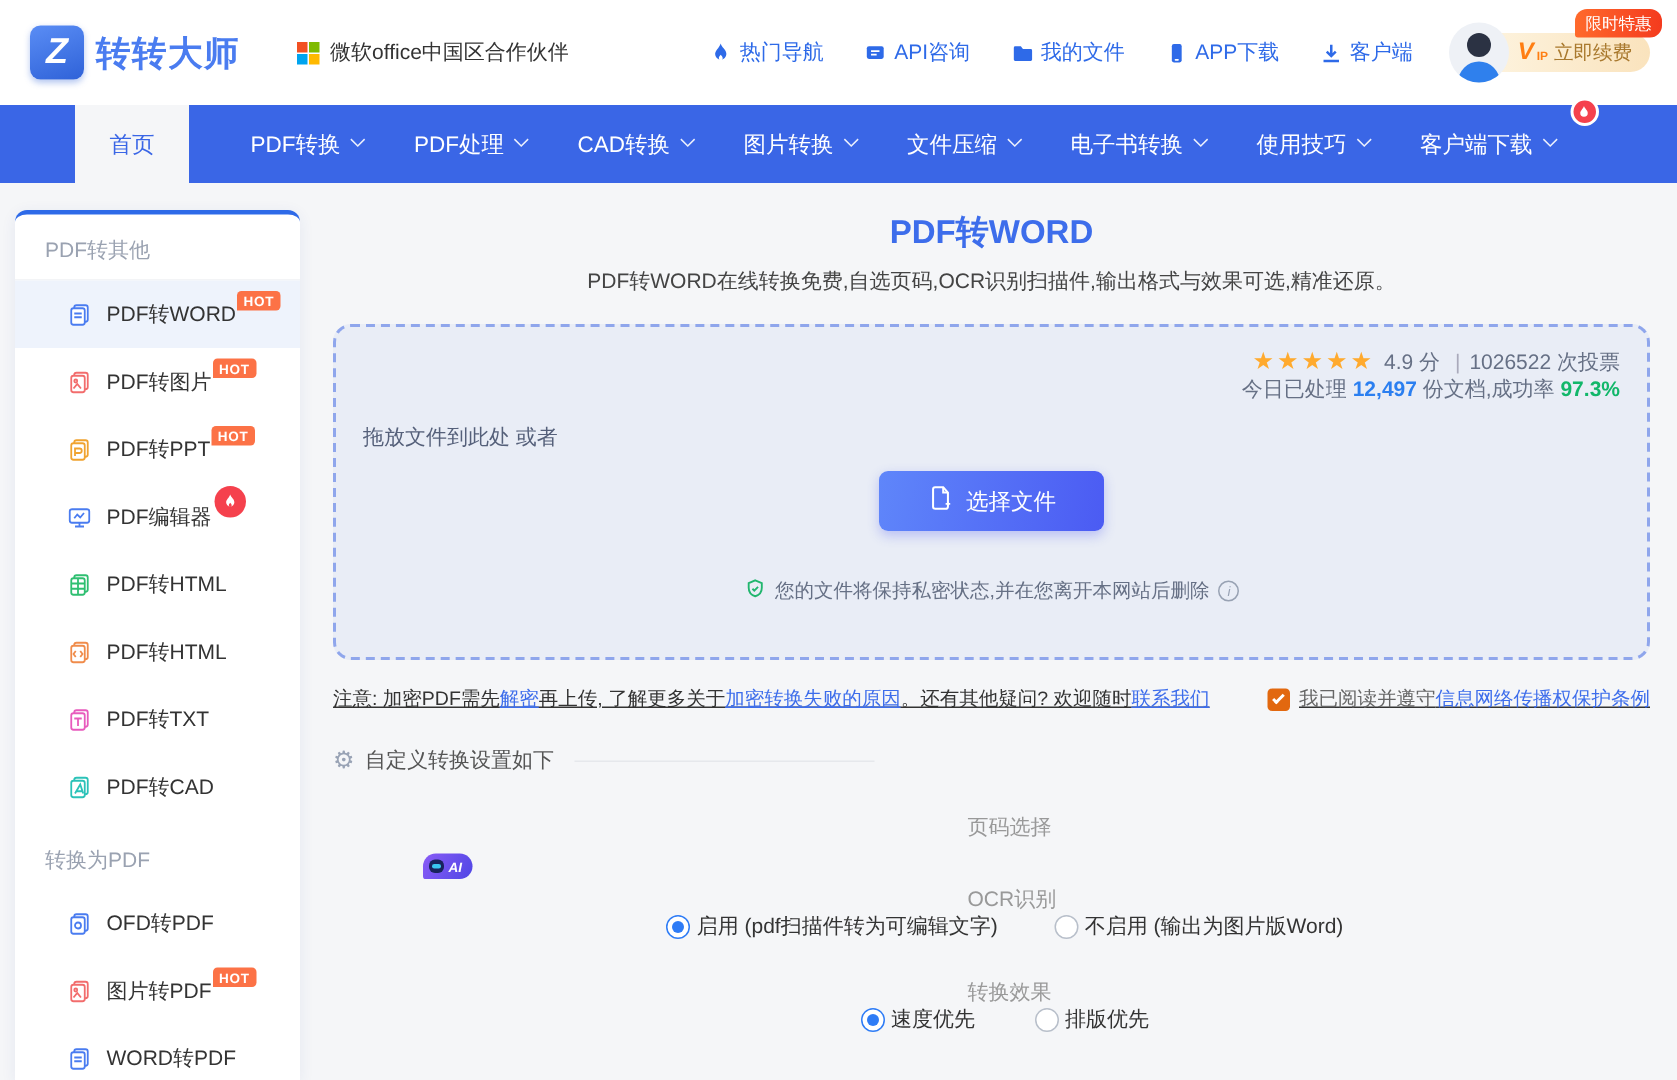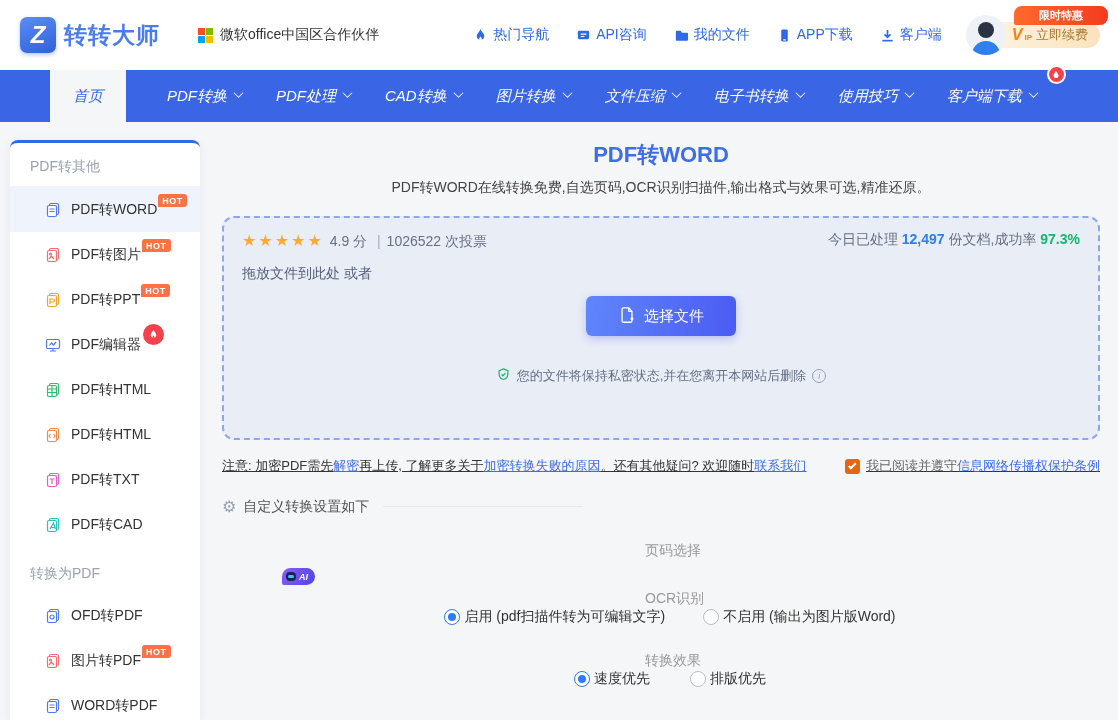--- a/index.html
+++ b/index.html
@@ -21,24 +21,24 @@
   .top-link { display:flex; align-items:center; gap:5px; color:#2e6ae8; font-size:14px; text-decoration:none; cursor:pointer; }
   .top-link svg { display:block; }
   .user { display:flex; align-items:center; margin-left:24px; position:relative; }
   .avatar { width:40px; height:40px; border-radius:50%; background:#eef1f6; position:relative; overflow:hidden; z-index:2; cursor:pointer; }
   .avatar .head { position:absolute; width:16px; height:16px; border-radius:50%; background:#2b3243; left:12px; top:7px; }
   .avatar .bodyp { position:absolute; width:28px; height:16px; border-radius:14px 14px 0 0; background:#2f80ed; left:6px; bottom:-2px; }
   .vip-pill { margin-left:-14px; background:linear-gradient(90deg,#fdf3de,#fae3bd); border-radius:0 14px 14px 0; padding:4px 12px 4px 20px; display:flex; align-items:center; gap:4px; cursor:pointer; }
   .vip-v { color:#ff7e12; font-weight:bold; font-style:italic; font-size:16px; }
   .vip-ip { color:#ff7e12; font-weight:bold; font-size:8px; margin-left:-2px; margin-top:4px; }
   .vip-txt { color:#a9792e; font-size:13px; }
-  .promo { position:absolute; top:-9px; right:-8px; background:linear-gradient(90deg,#ff6a2c,#f43b1e); color:#fff; font-size:11px; padding:2px 25px; border-radius:8px 8px 8px 2px; white-space:nowrap; z-index:3;font-weight:bold; }
+  .promo { position:absolute; top:-9px; right:-8px; background:linear-gradient(90deg,#ff6a2c,#f43b1e); color:#fff; font-size:11px; padding:2px 7px; border-radius:8px 8px 8px 2px; white-space:nowrap; z-index:3; }
 
   
-  .nav { height:52px; background:#3a66e6; display:flex; align-items:stretch; flex-shrink:0;font-style:italic; }
+  .nav { height:52px; background:#3a66e6; display:flex; align-items:stretch; flex-shrink:0; }
   .nav-item { display:flex; align-items:center; padding:0 17px; color:#fff; font-size:15px; cursor:pointer; position:relative; white-space:nowrap; }
   .nav-item.home { background:#f5f6f8; color:#3a66e6; width:76px; justify-content:center; margin-left:50px; margin-right:24px; }
   .chev { width:7px; height:7px; border-right:1.6px solid rgba(255,255,255,.9); border-bottom:1.6px solid rgba(255,255,255,.9); transform:rotate(45deg) translate(-1px,-1px); margin-left:8px; margin-top:-3px; }
   .nav-flame { position:absolute; top:-5px; right:-12px; width:19px; height:19px; border-radius:50%; background:#f5414d; border:2px solid #fff; display:flex; align-items:center; justify-content:center; }
 
   
   .bd { display:flex; flex:1; overflow:hidden; }
   .sidebar { width:190px; margin:18px 0 0 10px; background:#fff; border-top:3px solid #2e6ae8; border-radius:8px 8px 0 0; box-shadow:0 2px 10px rgba(40,70,150,.08); flex-shrink:0; overflow:hidden; }
   .sb-sec { padding:15px 0 10px 20px; color:#9aa2b1; font-size:14px; border-bottom:1px solid #f3f4f6; }
   .sb-sec.second { border-bottom:none; padding-top:18px; }
@@ -48,21 +48,21 @@
   .c-blue{color:#4a7cf0}.c-red{color:#f26d6d}.c-org{color:#f0a32f}.c-green{color:#2fbf71}
   .c-html{color:#f08c4b}.c-pink{color:#e85bbd}.c-teal{color:#2bc2b8}
   .hot { background:#fc7246; color:#fff; font-size:9px; font-weight:bold; padding:1.5px 4px; border-radius:3px 3px 3px 0; transform:translateY(-9px); margin-left:1px; letter-spacing:.5px; }
   .sb-flame { width:21px; height:21px; border-radius:50%; background:#f5414d; display:flex; align-items:center; justify-content:center; transform:translateY(-10px); margin-left:2px; }
 
   
   .main { flex:1; padding:12px 18px 0 22px; overflow:hidden; }
   .pg-title { text-align:center; color:#3d6deb; font-size:22px; font-weight:bold; margin-top:6px; }
   .pg-sub { text-align:center; color:#444; font-size:14px; margin-top:9px; }
   .panel { margin-top:19px; background:#e9edf6; border:2px dashed #8fa6ec; border-radius:12px; padding:13px 18px; height:224px; }
-  .p-top { display:flex; justify-content:space-between; align-items:flex-start; font-size:14px; color:#667085; }
+  .p-top { display:flex; justify-content:space-between; align-items:flex-end; font-size:14px; color:#667085;flex-direction:column; }
   .stars { color:#ffaa2e; font-size:16px; letter-spacing:2px; margin-right:6px; }
   .p-div { color:#aab; margin:0 6px; }
   .stat-b { color:#2b7ff0; font-weight:bold; }
   .stat-g { color:#12b76a; font-weight:bold; }
   .p-hint { text-align:left; color:#55607a; font-size:14px; margin-top:14px; }
   .sel-btn { margin:13px auto 0; width:150px; height:40px; border:none; border-radius:6px; background:linear-gradient(100deg,#5f86fa,#4b5bf3); color:#fff; font-size:15px; display:flex; align-items:center; justify-content:center; gap:8px; cursor:pointer; box-shadow:0 3px 8px rgba(75,91,243,.3); font-family:inherit; }
   .p-priv { margin-top:31px; text-align:center; color:#667085; font-size:13px; display:flex; align-items:center; justify-content:center; gap:6px; }
   .info-i { width:14px; height:14px; border:1px solid #98a2b3; border-radius:50%; color:#98a2b3; font-size:9px; font-style:italic; display:inline-flex; align-items:center; justify-content:center; }
 
   .note-row { display:flex; justify-content:space-between; align-items:center; margin-top:17px; font-size:13px; color:#333;text-decoration:underline; }

